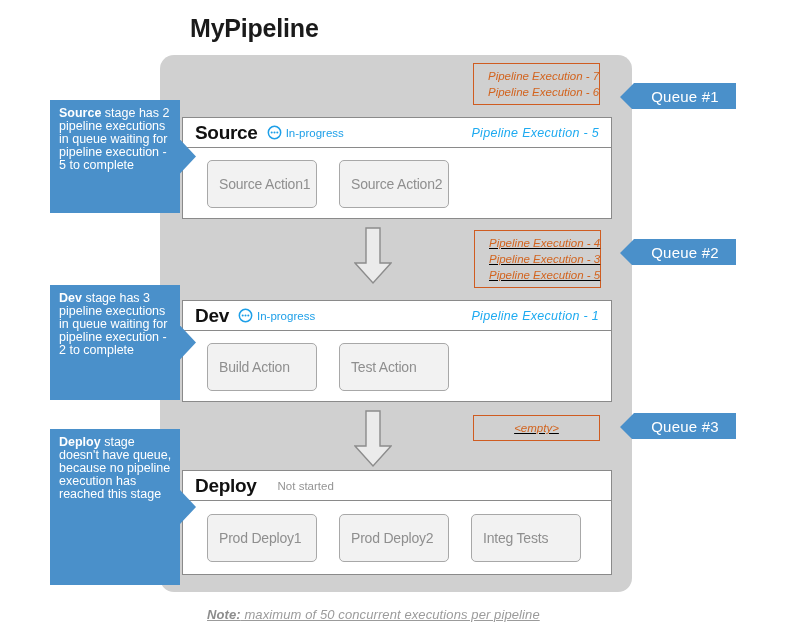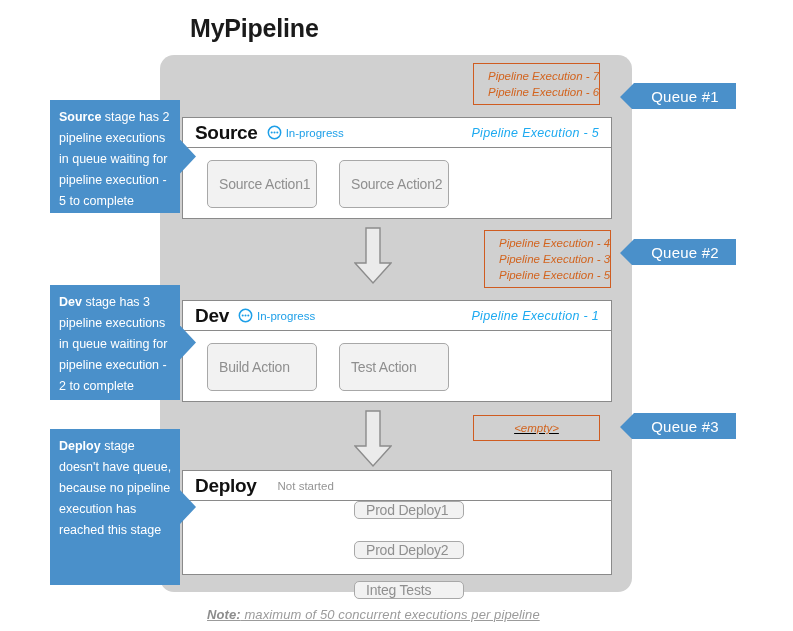--- a/index.html
+++ b/index.html
@@ -93,21 +93,21 @@
     letter-spacing: 0.3px;
   }
 
   .stage-body {
     display: flex;
     align-items: center;
     padding: 0 0 0 24px;
     height: 71px;
     gap: 22px;
   }
-  #stage-deploy .stage-body { height: 73px; flex-direction: column; }
+  #stage-deploy .stage-body { height: 73px; }
 
   .action-box {
     width: 110px;
     height: 48px;
     background: #f2f2f2;
     border: 1px solid #a8a8a8;
     border-radius: 5px;
     display: flex;
     align-items: center;
     padding-left: 11px;
@@ -127,21 +127,21 @@
   #arrow-dev-deploy  { top: 355px; }
 
   
   .queue-box {
     position: absolute;
     border: 1.5px solid #cf5c21;
     background: #d0d0d0;
     padding: 4px 16px 4px 14px;
   }
   #queue-box-1 { left: 313px; top: 8px;   width: 127px; }
-  #queue-box-2 { left: 324px; top: 175px; width: 127px; }
+  #queue-box-2 { left: 314px; top: 175px; width: 127px; text-decoration: underline; }
   #queue-box-3 {
     left: 313px; top: 360px; width: 127px;
     padding: 4px 0; text-align: center; text-decoration: underline;
   }
   .queue-exec-item {
     font-size: 11.5px;
     font-style: italic;
     color: #d2641f;
     line-height: 16px;
     white-space: nowrap;
@@ -199,21 +199,21 @@
     height: 34px;
     background: #4a90ca;
     clip-path: polygon(0 0, 100% 50%, 0 100%);
   }
   .note-callout-text {
     position: absolute;
     inset: 0;
     padding: 7px 8px 0 9px;
     color: #ffffff;
     font-size: 12.5px;
-    line-height: 21px;
+    line-height: 13px;
   }
   .note-callout-text b { font-weight: bold; }
 
   
   #footer-note {
     position: absolute;
     left: 207px;
     top: 607px;
     font-size: 13px;
     font-style: italic;

